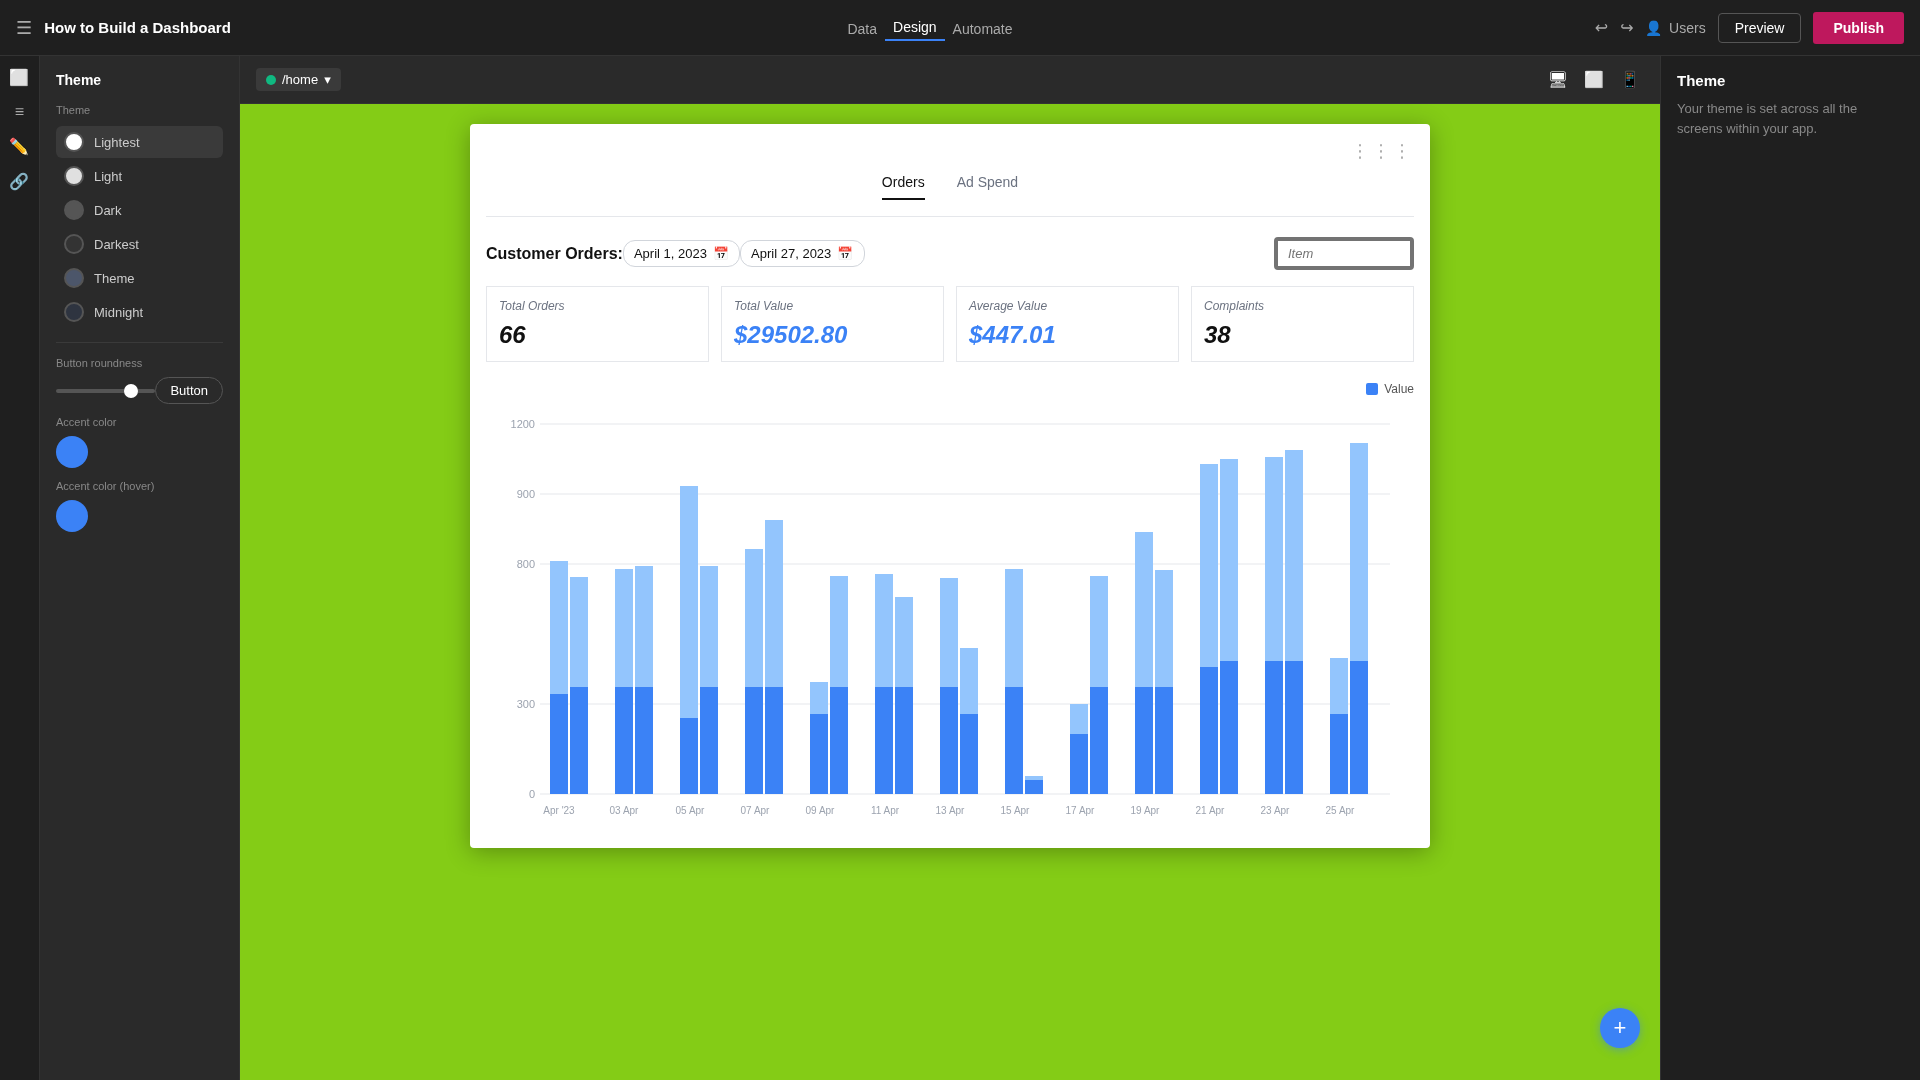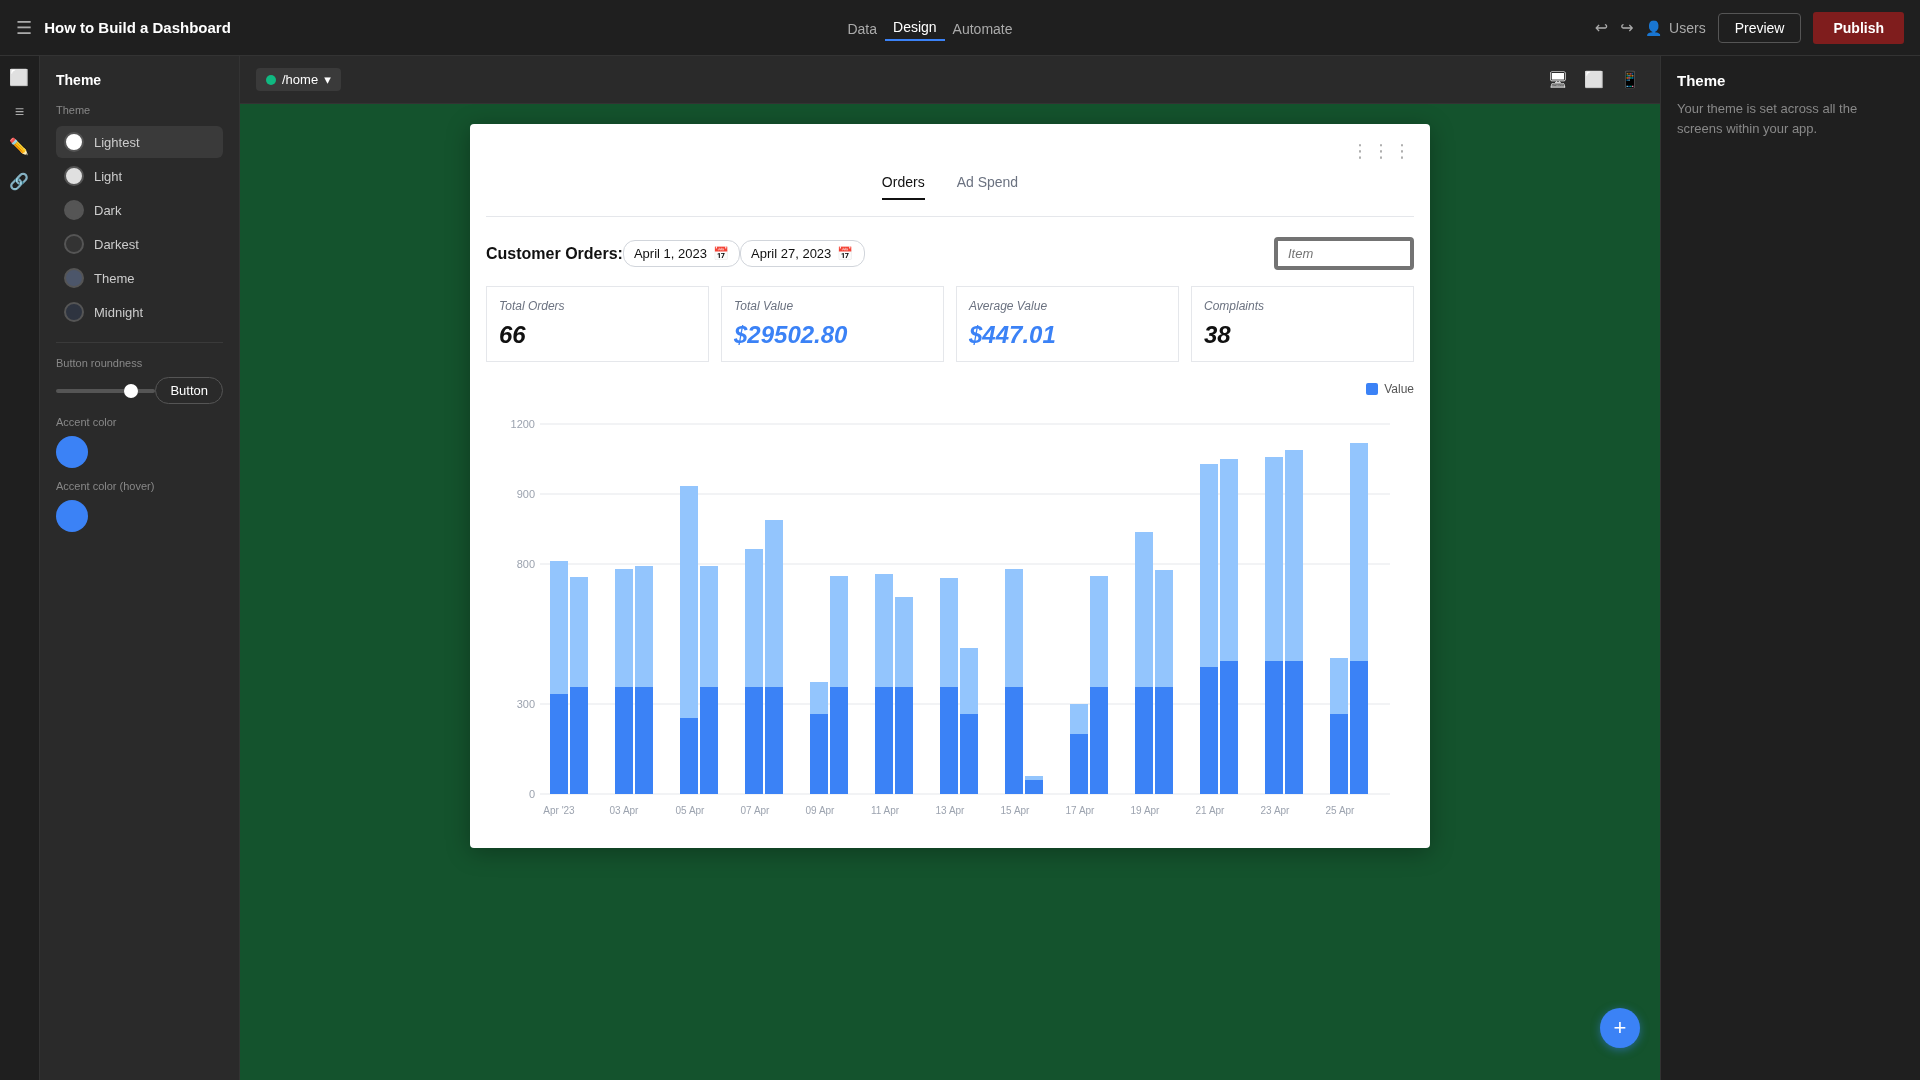--- a/index.html
+++ b/index.html
@@ -10,21 +10,21 @@
     .topbar-left { display: flex; align-items: center; gap: 12px; width: 240px; }
     .hamburger-icon { color: #aaa; font-size: 18px; cursor: pointer; }
     .app-title { font-size: 15px; font-weight: 600; color: #fff; }
     .topbar-center { flex: 1; display: flex; align-items: flex-end; justify-content: center; }
     .nav-tab { font-size: 14px; color: #aaa; cursor: pointer; padding: 4px 8px; }
     .nav-tab.active { color: #fff; border-bottom: 2px solid #3b82f6; }
     .topbar-right { display: flex; align-items: center; gap: 12px; width: 300px; justify-content: flex-end; }
     .icon-btn { color: #aaa; cursor: pointer; font-size: 16px; display: flex; align-items: center; }
     .users-btn { display: flex; align-items: center; gap: 6px; color: #aaa; font-size: 14px; cursor: pointer; }
     .preview-btn { background: transparent; border: 1px solid #555; color: #fff; padding: 6px 16px; border-radius: 4px; cursor: pointer; font-size: 14px; }
-    .publish-btn { background: #7f1d1d; border: none; color: #fff; padding: 8px 20px; border-radius: 3px; cursor: pointer; font-size: 14px; font-weight: 600; }
+    .publish-btn { background: #be185d; border: none; color: #fff; padding: 8px 20px; border-radius: 3px; cursor: pointer; font-size: 14px; font-weight: 600; }
 
     
     .main { display: flex; flex: 1; overflow: hidden; }
 
     
     .icon-sidebar { width: 40px; background: #1f1f1f; border-right: 1px solid #333; display: flex; flex-direction: column; align-items: center; padding-top: 12px; gap: 16px; flex-shrink: 0; }
     .icon-sidebar .si { color: #aaa; cursor: pointer; font-size: 16px; }
     .icon-sidebar .si.active { color: #3b82f6; }
 
     
@@ -45,21 +45,21 @@
     .slider-label { font-size: 11px; color: #888; margin-bottom: 8px; }
     .slider-row { display: flex; align-items: center; margin-bottom: 12px; }
     .slider { -webkit-appearance: none; width: 100%; height: 4px; background: #555; border-radius: 2px; outline: none; cursor: pointer; }
     .slider::-webkit-slider-thumb { -webkit-appearance: none; width: 14px; height: 14px; border-radius: 50%; background: #fff; cursor: pointer; }
     .btn-preview { background: #2a2a2a; border: 1px solid #555; color: #fff; padding: 5px 14px; border-radius: 20px; font-size: 13px; cursor: pointer; }
     .color-label { font-size: 11px; color: #888; margin-bottom: 8px; margin-top: 12px; }
     .color-circle { width: 32px; height: 32px; border-radius: 50%; cursor: pointer; }
     .color-blue { background: #3b82f6; }
 
     
-    .canvas-area { flex: 1; background: #14532d; display: flex; flex-direction: column; overflow: hidden; }
+    .canvas-area { flex: 1; background: #84cc16; display: flex; flex-direction: column; overflow: hidden; }
     .canvas-toolbar { background: #2a2a2a; height: 48px; display: flex; align-items: center; padding: 0 16px; gap: 12px; border-bottom: 1px solid #333; flex-shrink: 0; }
     .page-indicator { display: flex; align-items: center; gap: 6px; background: #3a3a3a; padding: 4px 10px; border-radius: 4px; cursor: pointer; font-size: 13px; }
     .page-dot { width: 10px; height: 10px; border-radius: 50%; background: #10b981; }
     .view-icons { margin-left: auto; display: flex; gap: 8px; }
     .view-icon { color: #aaa; cursor: pointer; font-size: 16px; padding: 4px; }
     .view-icon.active { color: #fff; }
 
     
     .canvas-content { flex: 1; display: flex; justify-content: center; align-items: flex-start; padding: 20px; overflow: auto; }
     .app-frame { background: #fff; width: 960px; min-height: 700px; border-radius: 4px; box-shadow: 0 4px 24px rgba(0,0,0,0.3); padding: 16px; }

